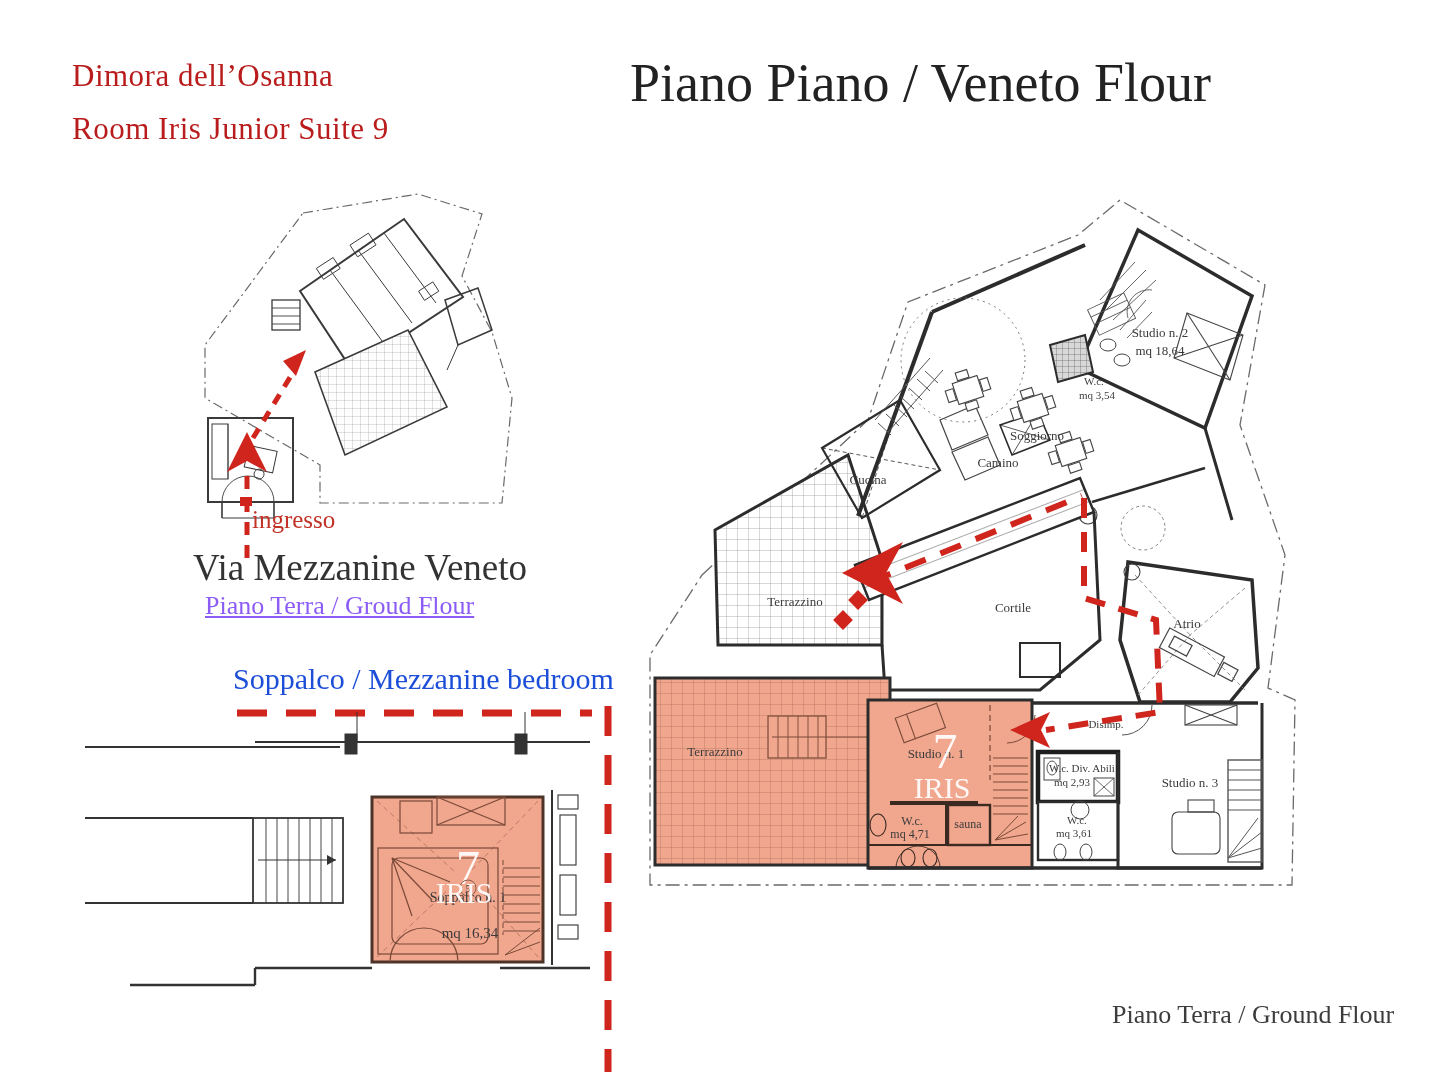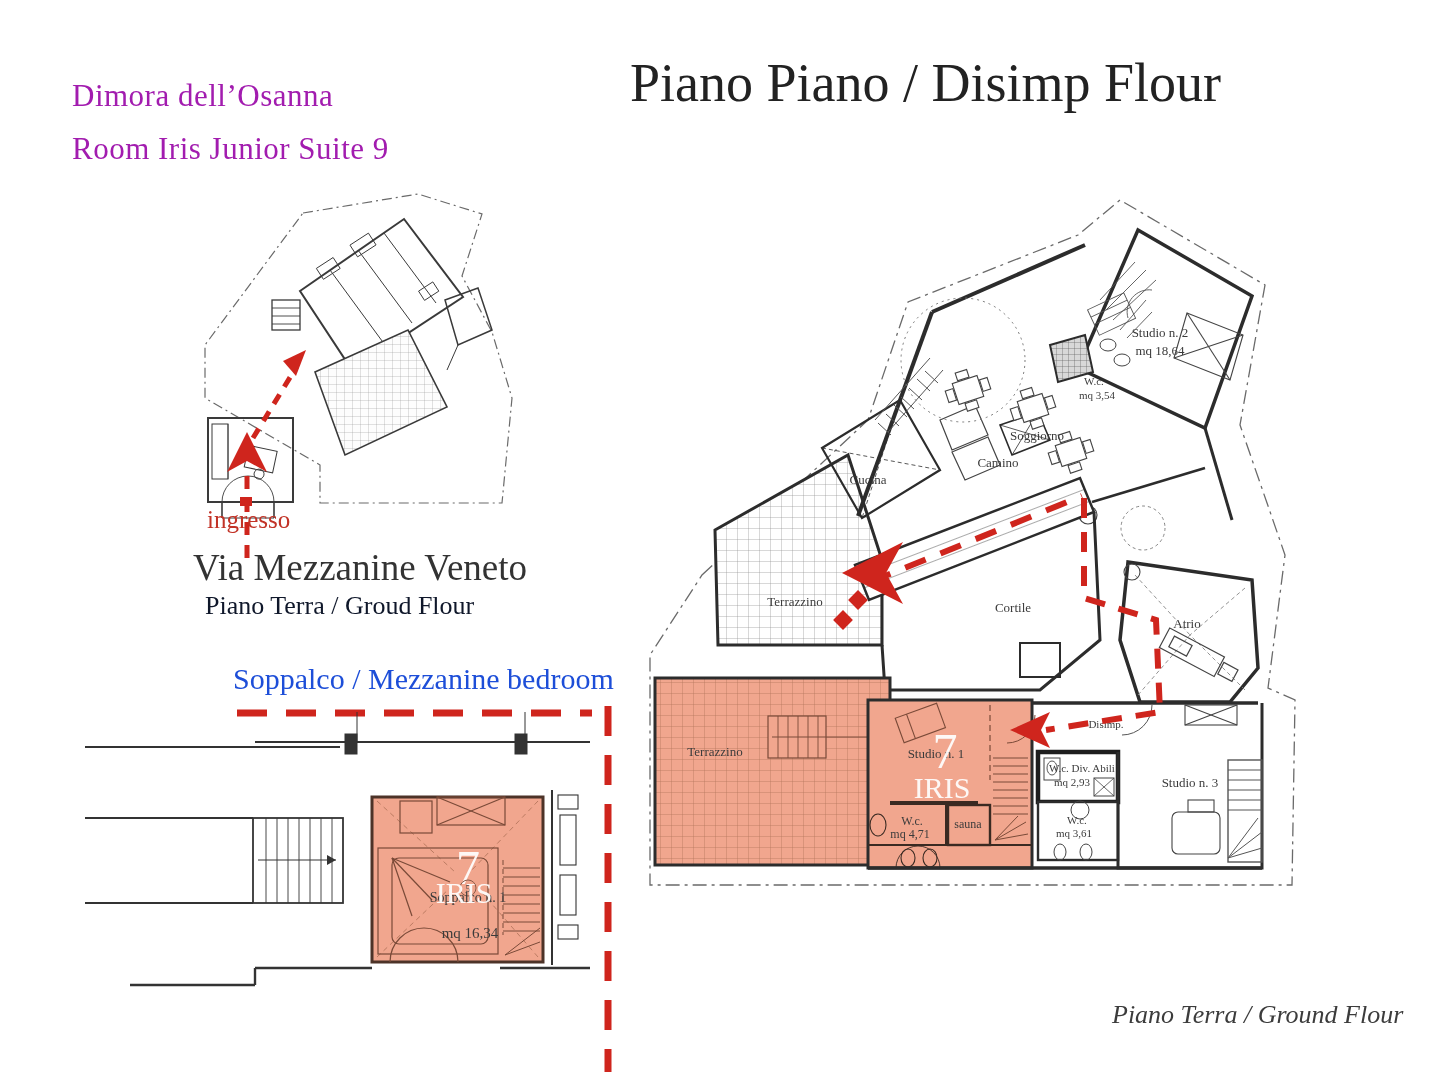--- a/index.html
+++ b/index.html
@@ -3,39 +3,39 @@
 <meta charset="utf-8">
 <style>
   html,body{margin:0;padding:0;}
   body{
     width:1440px;height:1080px;position:relative;overflow:hidden;
     background:#ffffff;
     font-family:"Liberation Serif","DejaVu Serif",serif;
     color:#2e2e2e;
   }
   .abs{position:absolute;white-space:nowrap;}
-  .brand{font-size:31px;letter-spacing:.5px;color:#a21caf;margin-top:20px;}
+  .brand{font-size:31px;letter-spacing:.5px;color:#b91c1c;}
   .title{font-size:54px;color:#222;}
-  .red{color:#c23327;}
+  .red{color:#c23327;margin-left:45px;}
   .street{font-size:37px;color:#333;}
-  .sub{font-size:26px;color:#0f172a;}
+  .sub{font-size:26px;color:#8b5cf6;text-decoration:underline;}
   .mezzhead{font-size:30px;color:#1d4ed8;}
-  .footer{font-size:26px;color:#3c3c3c;font-style:italic;}
+  .footer{font-size:26px;color:#3c3c3c;}
   svg{position:absolute;overflow:visible;}
   svg text{font-family:"Liberation Serif","DejaVu Serif",serif;fill:#3b3b3b;}
   .roomlbl{font-size:13px;}
   .roomlbl-sm{font-size:11px;}
   .whitebig{fill:#ffffff;opacity:.92;}
 </style>
 </head>
 <body>
 
 <div class="abs brand" style="left:72px;top:58px">Dimora dell’Osanna</div>
 <div class="abs brand" style="left:72px;top:111px">Room Iris Junior Suite 9</div>
-<div class="abs title" style="left:630px;top:52px">Piano Piano / Disimp Flour</div>
+<div class="abs title" style="left:630px;top:52px">Piano Piano / Veneto Flour</div>
 
 <svg style="left:180px;top:185px" width="350" height="375" viewBox="180 185 350 375">
   <defs>
     <pattern id="gridInset" width="8" height="8" patternUnits="userSpaceOnUse">
       <rect width="8" height="8" fill="#fdfdfd"></rect>
       <path d="M8 0H0V8" stroke="#9a9a9a" stroke-width="0.6" fill="none"></path>
     </pattern>
   </defs>
 
   <path d="M303,213 L418,194 L482,214 L462,276 L492,332 L512,398 L502,503 L320,503 L320,465 L205,398 L205,345 Z" fill="none" stroke="#6a6a6a" stroke-width="1.2" stroke-dasharray="10 4 2 4"></path>

